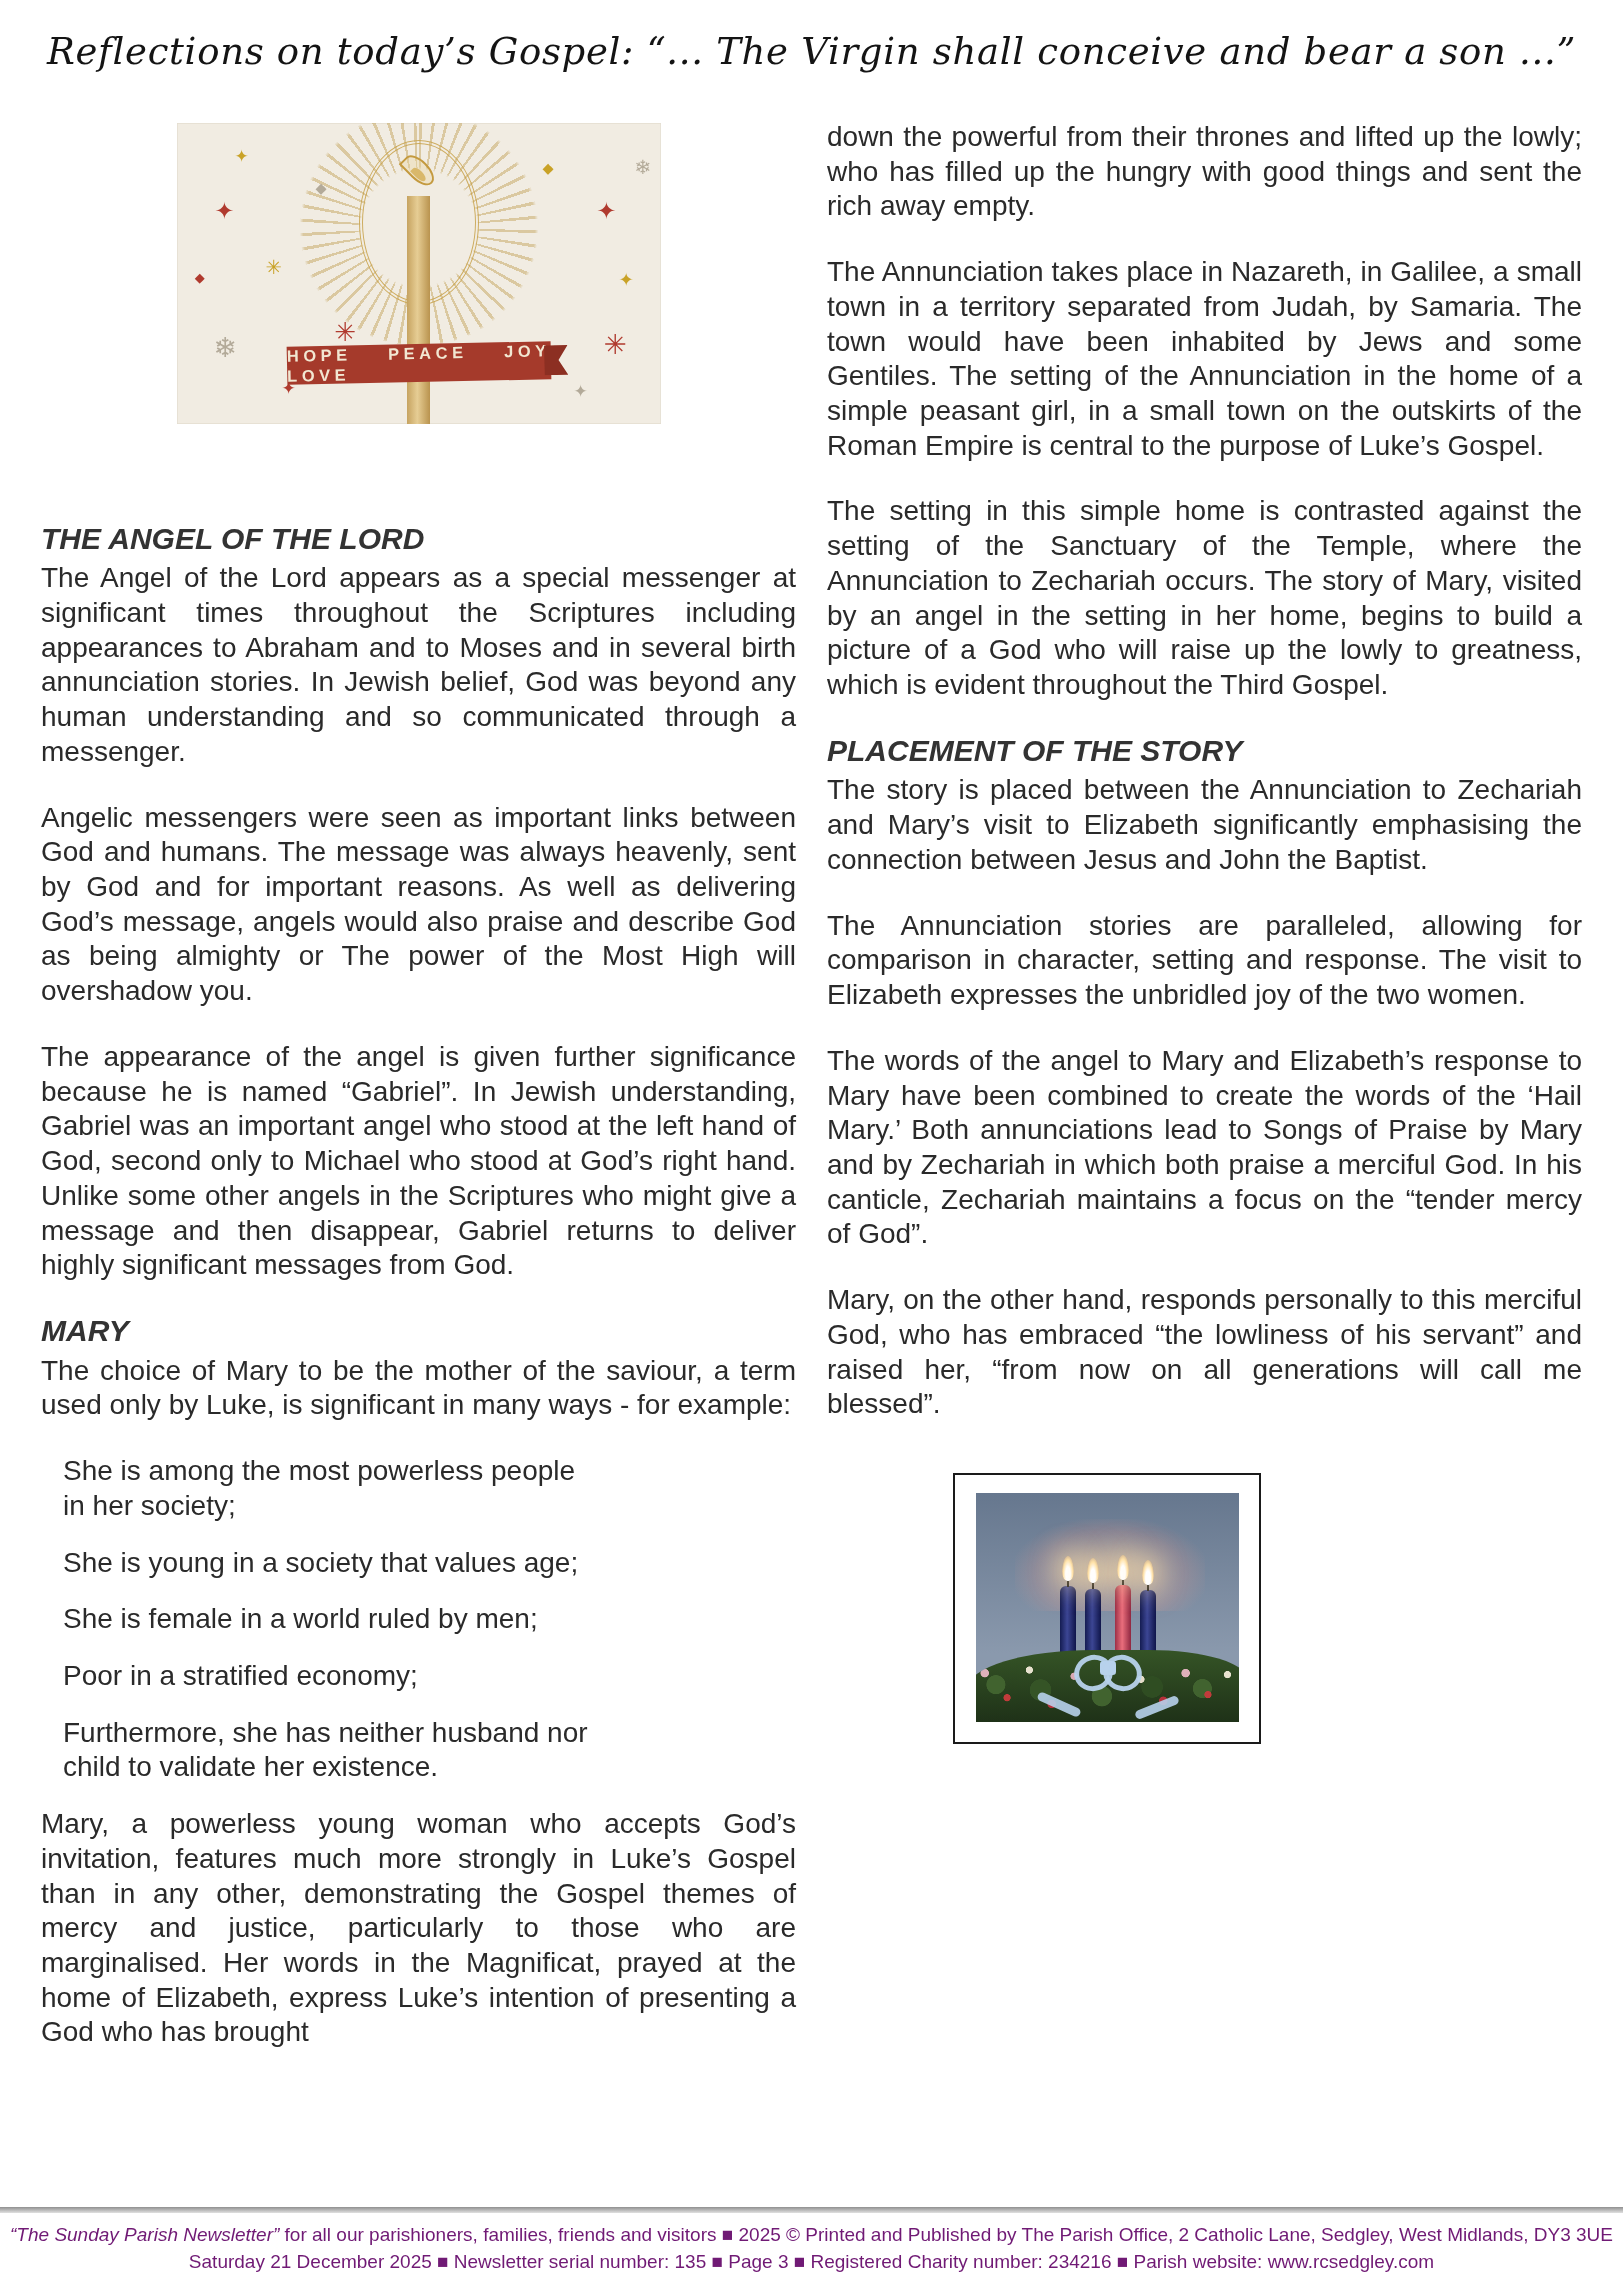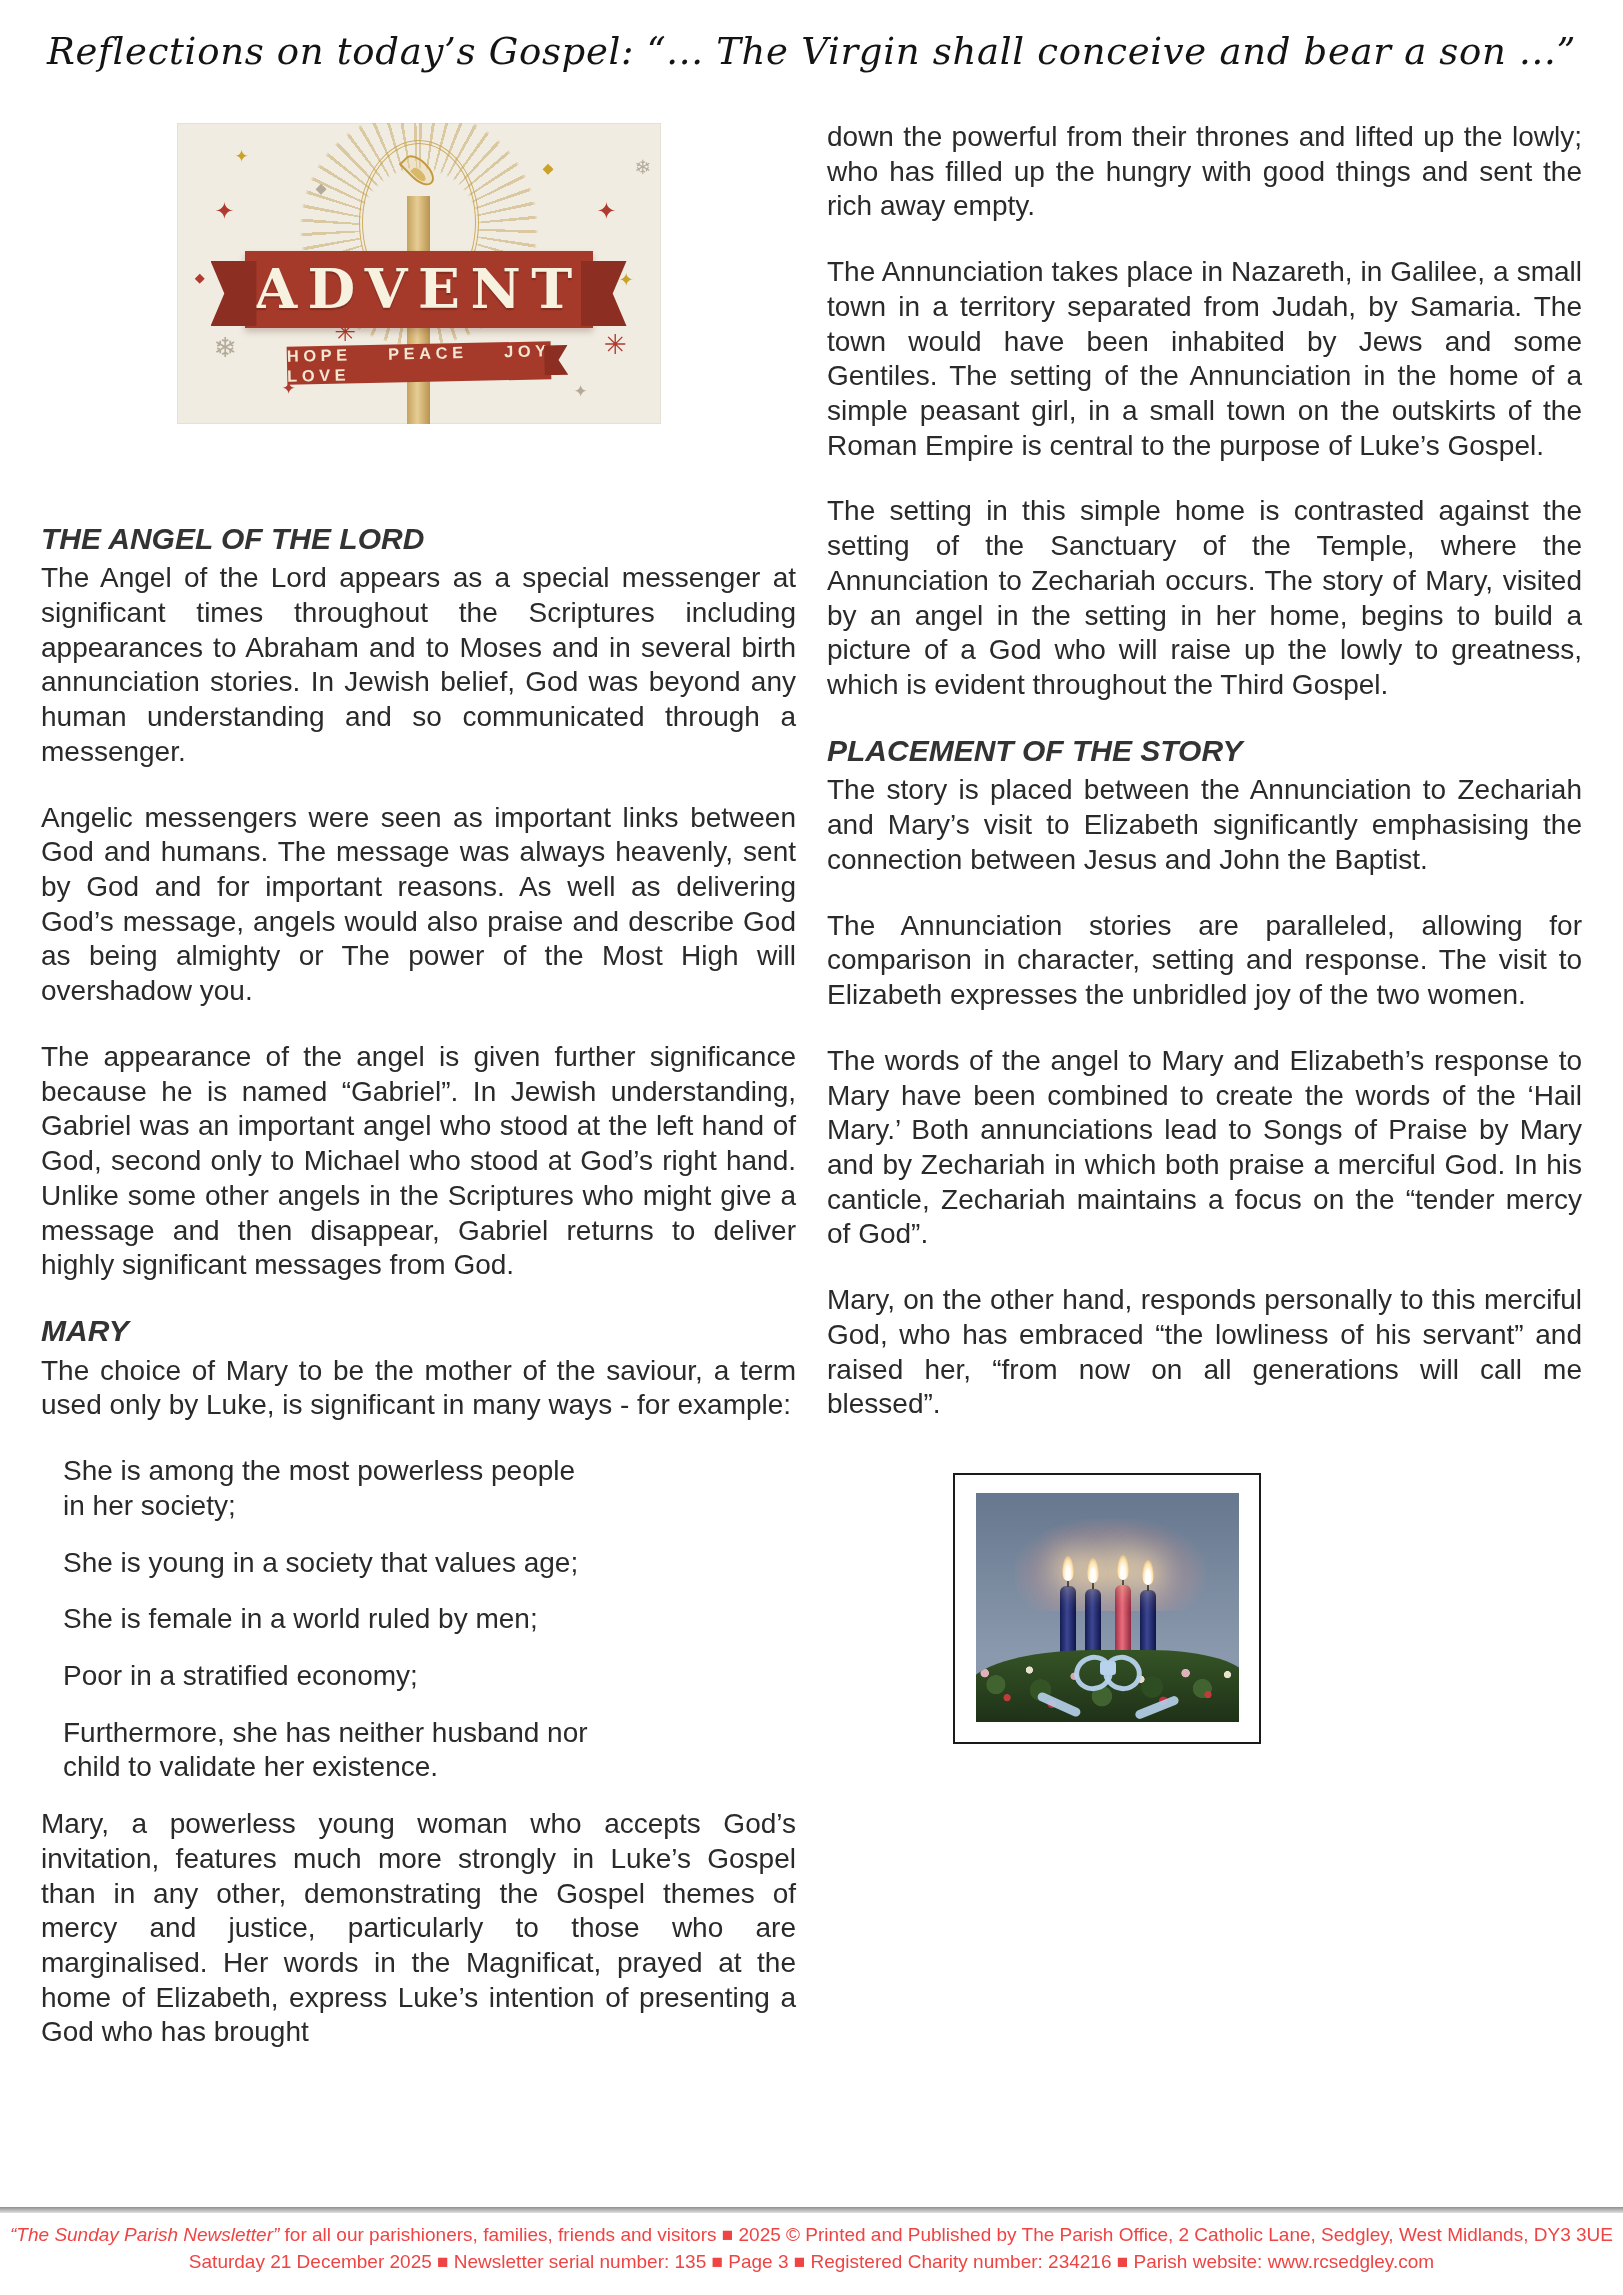--- a/index.html
+++ b/index.html
@@ -109,21 +109,21 @@
   .bow-knot{position:absolute;left:26px;top:10.5px;width:15.7px;height:14.4px;background:var(--ribbon_blue);
         border-radius:3.3px;}
   .bow-tail{position:absolute;width:46px;height:9.2px;background:var(--ribbon_blue);border-radius:5.2px;opacity:.9;}
   .bt1{left:-38px;bottom:-17px;transform:rotate(24deg);} .bt2{left:60px;bottom:-19.6px;transform:rotate(-22deg);}
   .caption{margin-top:15.7px;text-align:center;font-family:"DejaVu Serif",serif;font-style:italic;
         font-size:30px;color:#0d0d0d;}
   
   .footer-rule{position:absolute;left:0;right:0;top:2207px;height:5.9px;
         background:linear-gradient(#8f8f8f,#e0e0e0);}
   .footer{position:absolute;left:0;right:0;top:2222px;text-align:center;
-        font-size:19px;line-height:1.42;color:#ef4444;}
+        font-size:19px;line-height:1.42;color:#701a75;}
   .footer .it{font-style:italic;}
 </style>
 </head>
 <body>
 
 <div class="page">
 
   <div class="header">
     <span>Reflections on today’s Gospel:</span>
     <span>“... The Virgin shall conceive and bear a son  ...”</span>
@@ -146,23 +146,20 @@
         <span class="st gray s5">◆</span>
         <span class="st red s6">✳</span>
         <span class="st red s7">✦</span>
         <span class="st gold s8">✦</span>
         <span class="st red s9">✳</span>
         <span class="st gold s10">◆</span>
         <span class="st gold s11">✦</span>
         <span class="st gray s12">✦</span>
         <span class="st red s13">◆</span>
         <span class="st gray s14">❄</span>
-        <div class="banner">
-          <span class="banner-text">ADVENT</span>
-        </div>
         <div class="ribbon2">
           <span class="ribbon2-text">HOPE PEACE JOY LOVE</span>
         </div>
       </div>
 
       <h3 class="sec-heading">THE ANGEL OF THE LORD</h3>
       <p class="para">The Angel of the Lord appears as a special messenger at significant times throughout the Scriptures including appearances to Abraham and to Moses and in several birth annunciation stories. In Jewish belief, God was beyond any human understanding and so communicated through a messenger.</p>
       <p class="para">Angelic messengers were seen as important links between God and humans. The message was always heavenly, sent by God and for important reasons. As well as delivering God’s message, angels would also praise and describe God as being almighty or The power of the Most High will overshadow you.</p>
       <p class="para">The appearance of the angel is given further significance because he is named “Gabriel”. In Jewish understanding, Gabriel was an important angel who stood at the left hand of God, second only to Michael who stood at God’s right hand. Unlike some other angels in the Scriptures who might give a message and then disappear, Gabriel returns to deliver highly significant messages from God.</p>
 

